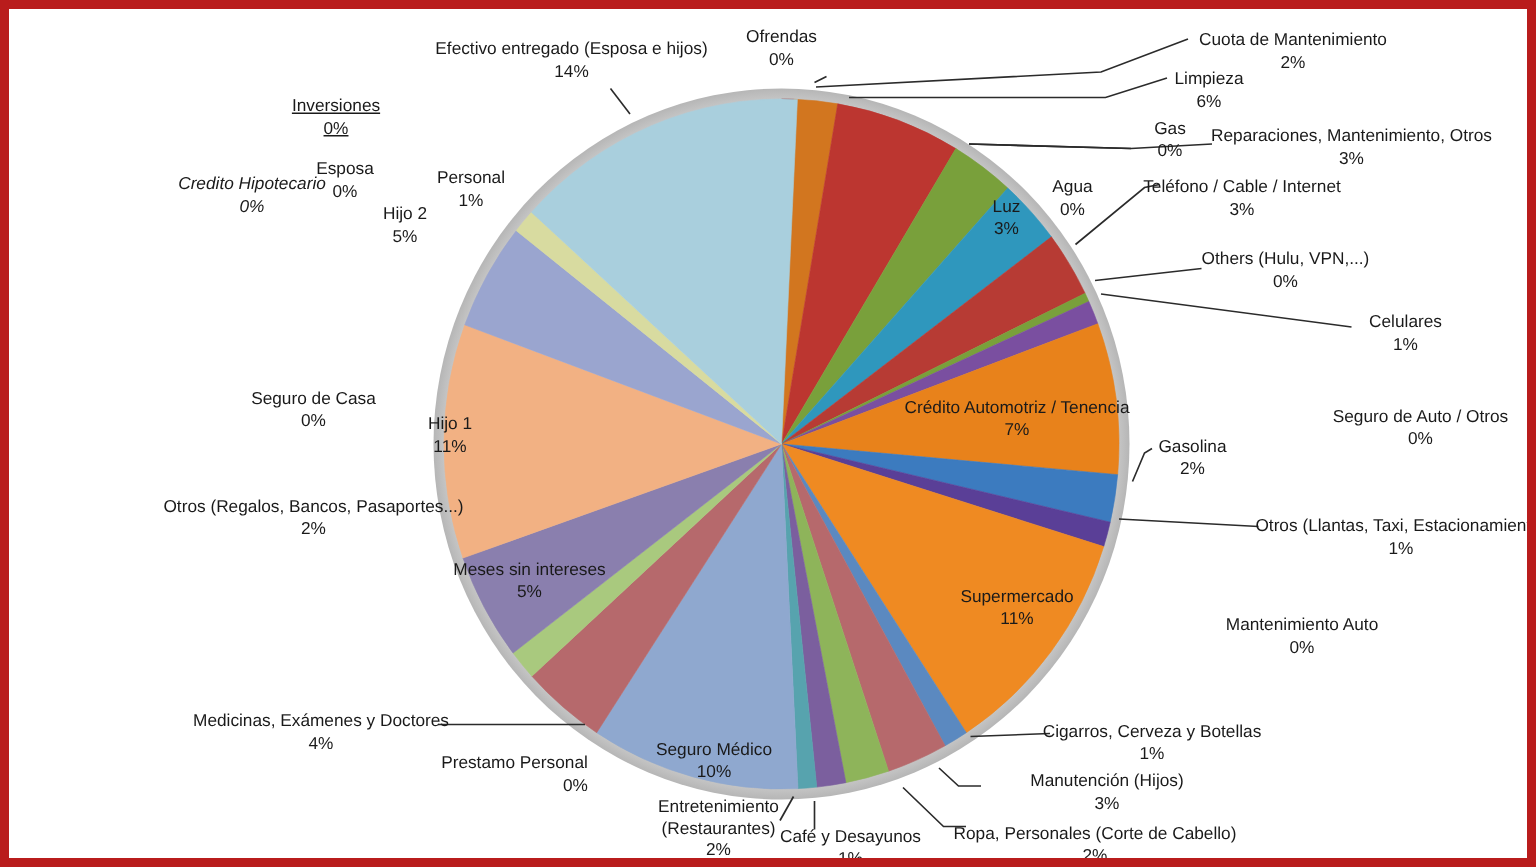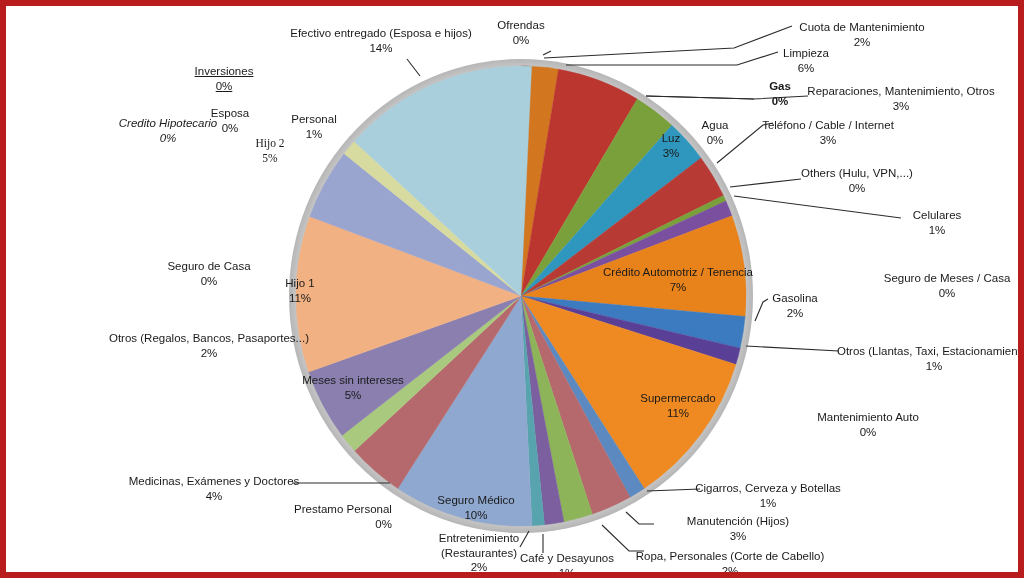--- a/index.html
+++ b/index.html
@@ -112,21 +112,21 @@
         <span class="lbl-pct">0%</span>
       </div>
       <div class="pie-label" style="left: 856px; top: 14px;">
         <span class="lbl-name">Cuota de Mantenimiento</span>
         <span class="lbl-pct">2%</span>
       </div>
       <div class="pie-label" style="left: 800px; top: 40px;">
         <span class="lbl-name">Limpieza</span>
         <span class="lbl-pct">6%</span>
       </div>
-      <div class="pie-label" style="left: 774px; top: 73px; font-weight: bold;">
+      <div class="pie-label" style="left: 774px; top: 73px;">
         <span class="lbl-name">Gas</span>
         <span class="lbl-pct">0%</span>
       </div>
       <div class="pie-label" style="left: 895px; top: 78px;">
         <span class="lbl-name">Reparaciones, Mantenimiento, Otros</span>
         <span class="lbl-pct">3%</span>
       </div>
       <div class="pie-label" style="left: 665px; top: 125px;">
         <span class="lbl-name">Luz</span>
         <span class="lbl-pct">3%</span>
@@ -145,21 +145,21 @@
       </div>
       <div class="pie-label" style="left: 931px; top: 202px;">
         <span class="lbl-name">Celulares</span>
         <span class="lbl-pct">1%</span>
       </div>
       <div class="pie-label" style="left: 672px; top: 259px;">
         <span class="lbl-name">Crédito Automotriz / Tenencia</span>
         <span class="lbl-pct">7%</span>
       </div>
       <div class="pie-label" style="left: 941px; top: 265px;">
-        <span class="lbl-name">Seguro de Meses / Casa</span>
+        <span class="lbl-name">Seguro de Auto / Otros</span>
         <span class="lbl-pct">0%</span>
       </div>
       <div class="pie-label" style="left: 789px; top: 285px;">
         <span class="lbl-name">Gasolina</span>
         <span class="lbl-pct">2%</span>
       </div>
       <div class="pie-label" style="left: 928px; top: 338px;">
         <span class="lbl-name">Otros (Llantas, Taxi, Estacionamiento)</span>
         <span class="lbl-pct">1%</span>
       </div>
@@ -212,21 +212,21 @@
         <span class="lbl-pct">2%</span>
       </div>
       <div class="pie-label" style="left: 176px; top: 253px; margin-left: 27px;">
         <span class="lbl-name">Seguro de Casa</span>
         <span class="lbl-pct">0%</span>
       </div>
       <div class="pie-label" style="left: 294px; top: 270px;">
         <span class="lbl-name">Hijo 1</span>
         <span class="lbl-pct">11%</span>
       </div>
-      <div class="pie-label" style="left: 264px; top: 130px; font-family: Liberation Serif, serif;">
+      <div class="pie-label" style="left: 264px; top: 130px;">
         <span class="lbl-name">Hijo 2</span>
         <span class="lbl-pct">5%</span>
       </div>
       <div class="pie-label" style="left: 162px; top: 110px; font-style: italic;">
         <span class="lbl-name">Credito Hipotecario</span>
         <span class="lbl-pct">0%</span>
       </div>
       <div class="pie-label" style="left: 224px; top: 100px;">
         <span class="lbl-name">Esposa</span>
         <span class="lbl-pct">0%</span>

